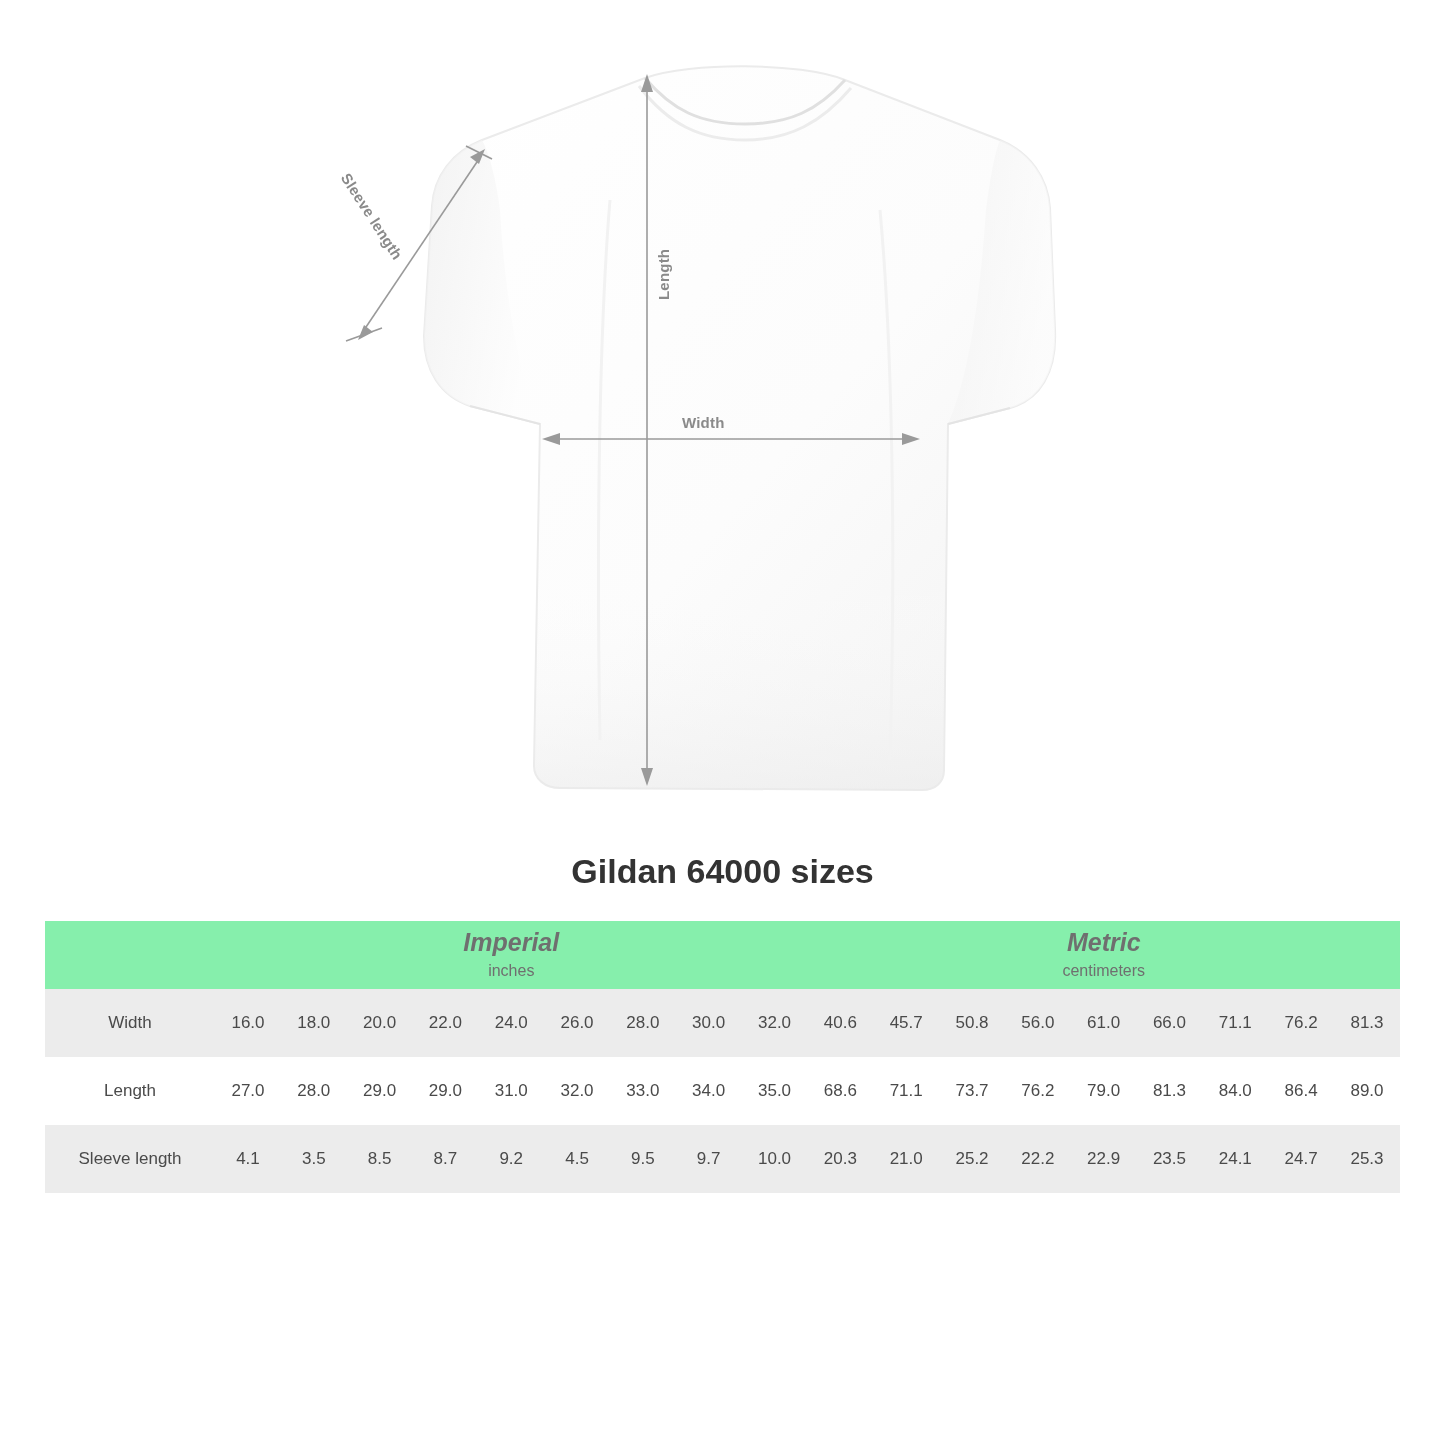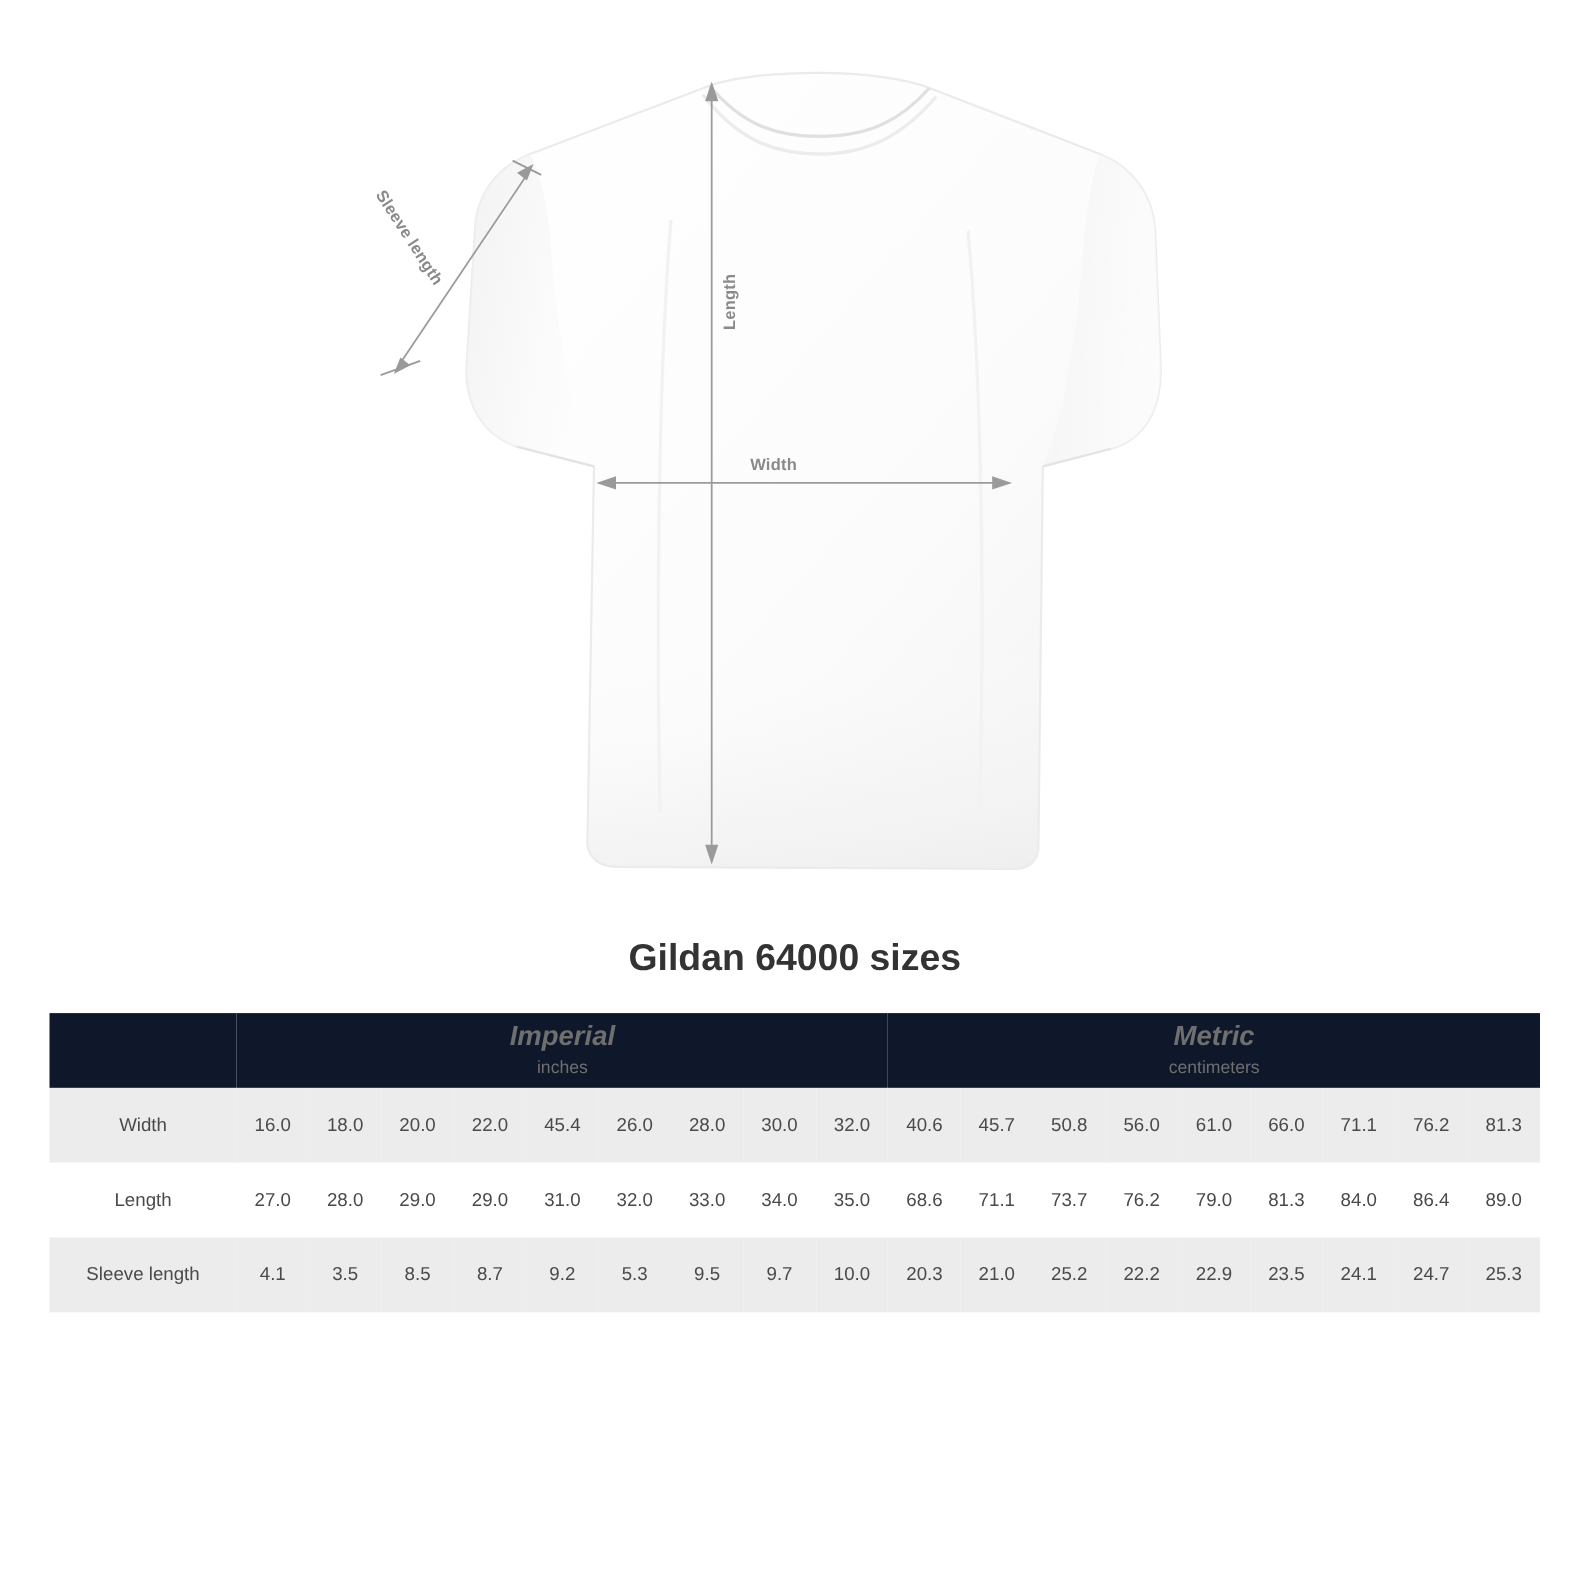--- a/index.html
+++ b/index.html
@@ -82,21 +82,21 @@
   table.size-table th {
     text-align: center;
     font-size: 17px;
     color: #4a4a4a;
     font-weight: normal;
     padding: 0;
     height: 68px;
     border: none;
   }
   .unit-head {
-    background: #0f172a;
+    background: #86efac;
     height: 112px;
   }
   .unit-head .unit-name {
     font-size: 25px;
     font-style: italic;
     font-weight: bold;
     color: #6f6f6f;
     line-height: 1.25;
   }
   .unit-head .unit-sub {
@@ -245,21 +245,21 @@
             <div class="unit-name">Metric</div>
             <div class="unit-sub">centimeters</div>
           </td>
         </tr>
         <tr class="row-shade">
           <td class="label-cell">Width</td>
           <td>16.0</td>
           <td>18.0</td>
           <td>20.0</td>
           <td>22.0</td>
-          <td>45.4</td>
+          <td>24.0</td>
           <td>26.0</td>
           <td>28.0</td>
           <td>30.0</td>
           <td>32.0</td>
           <td>40.6</td>
           <td>45.7</td>
           <td>50.8</td>
           <td>56.0</td>
           <td>61.0</td>
           <td>66.0</td>
@@ -288,21 +288,21 @@
           <td>86.4</td>
           <td>89.0</td>
         </tr>
         <tr class="row-shade">
           <td class="label-cell">Sleeve length</td>
           <td>4.1</td>
           <td>3.5</td>
           <td>8.5</td>
           <td>8.7</td>
           <td>9.2</td>
-          <td>5.3</td>
+          <td>4.5</td>
           <td>9.5</td>
           <td>9.7</td>
           <td>10.0</td>
           <td>20.3</td>
           <td>21.0</td>
           <td>25.2</td>
           <td>22.2</td>
           <td>22.9</td>
           <td>23.5</td>
           <td>24.1</td>

